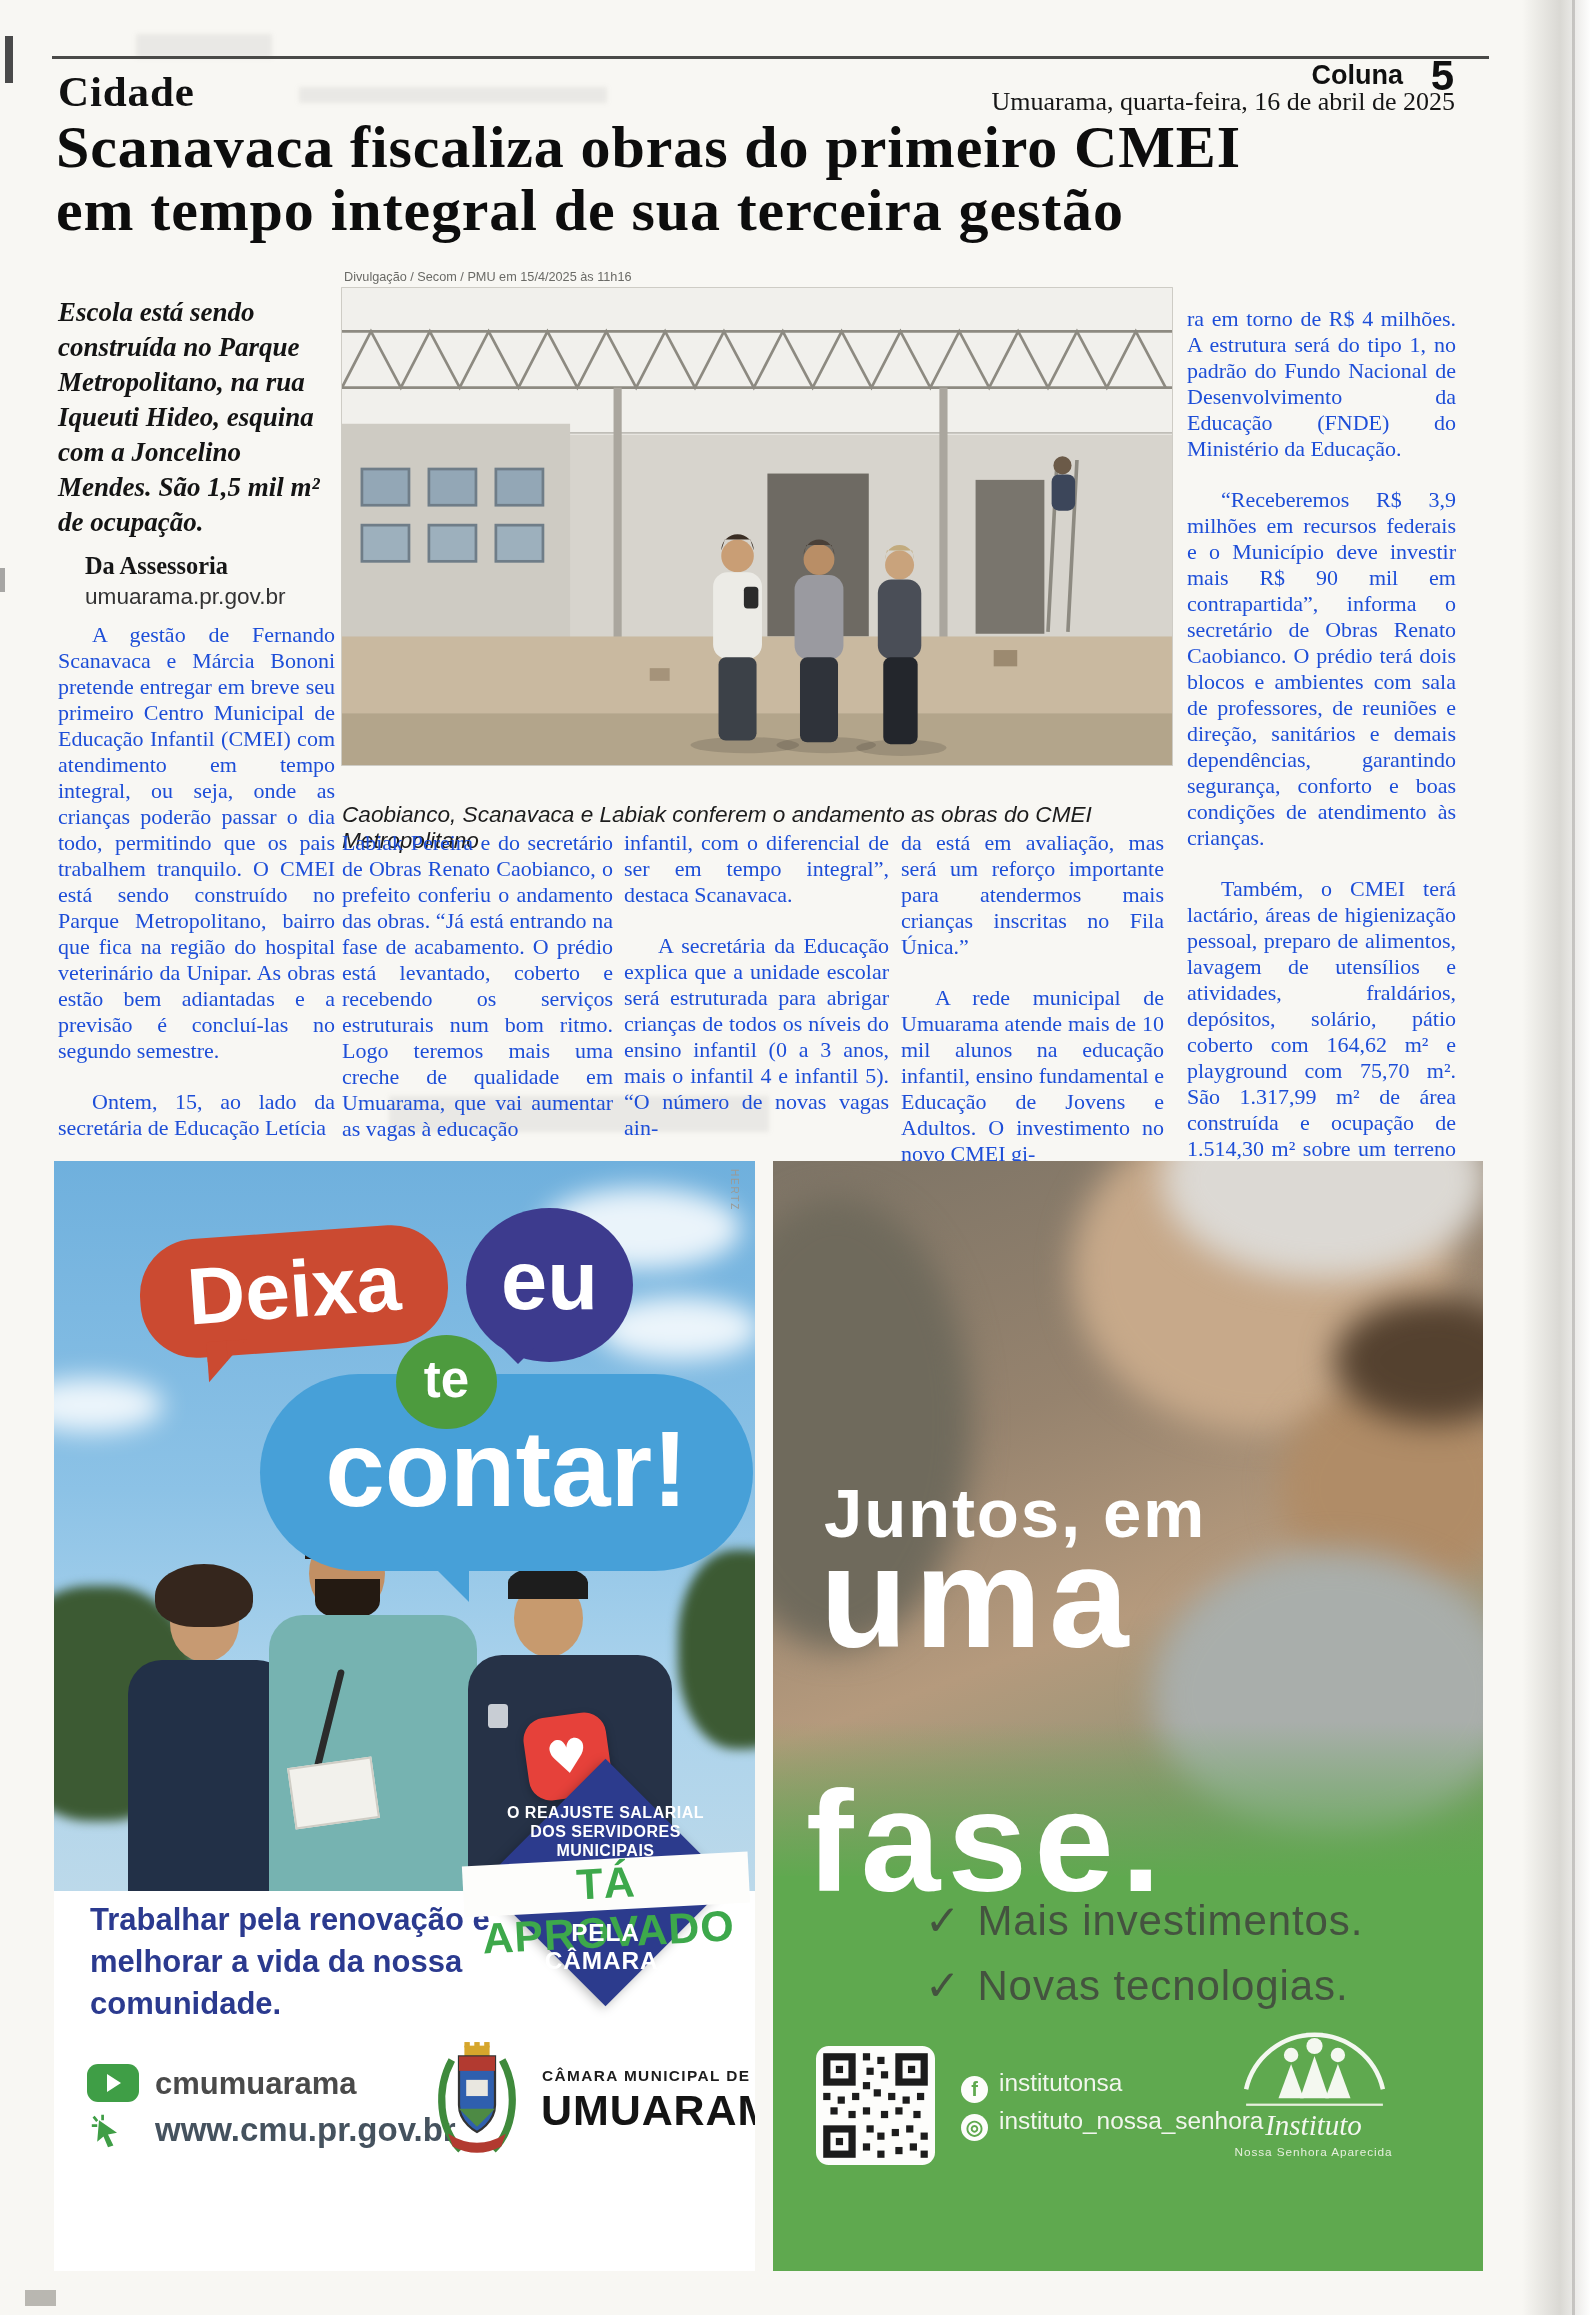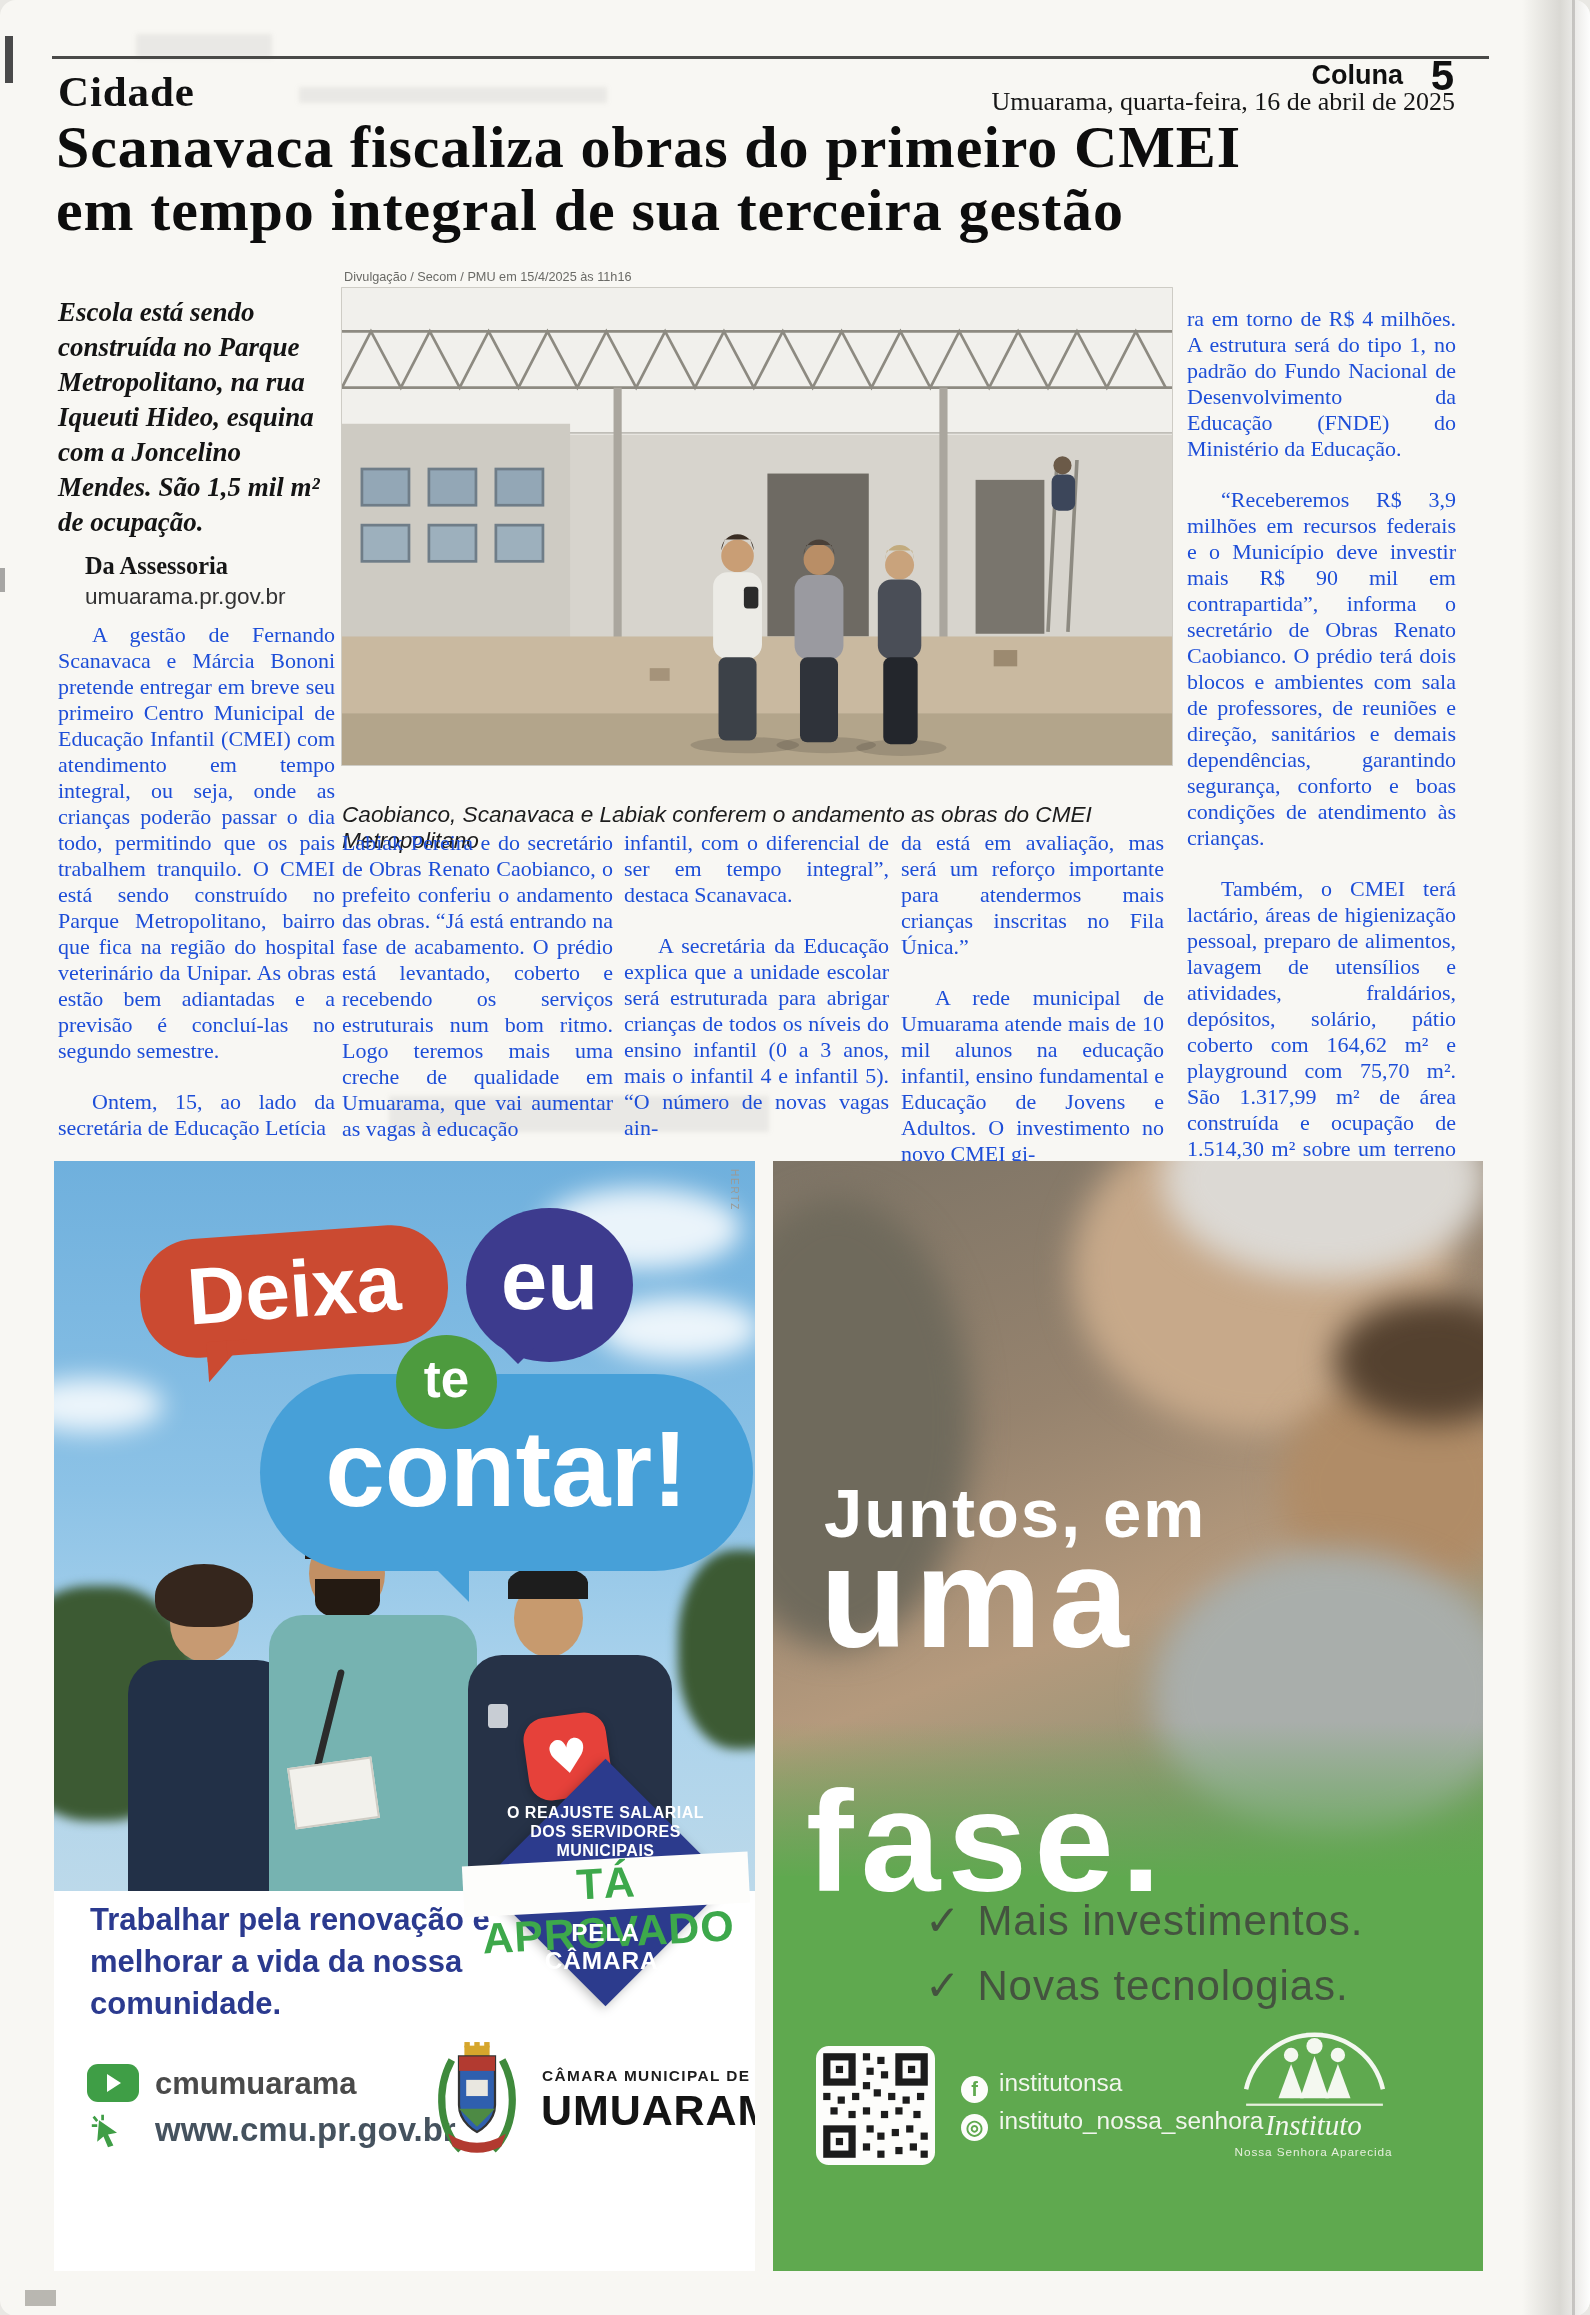--- a/index.html
+++ b/index.html
@@ -1,17 +1,17 @@
 <!DOCTYPE html>
 <html style="font-size:14.5px"><head>
 <meta charset="utf-8">
 <style>
   html,body{margin:0;padding:0;background:#e9e8e4;}
   #page{position:relative;width:1590px;height:2316px;background:#f8f7f3;overflow:hidden;
-        font-family:"Liberation Serif",serif;color:#1b1b1b;border-radius:16px;}
+        font-family:"Liberation Serif",serif;color:#1b1b1b;}
   .abs{position:absolute;}
   
   .rule{left:52px;top:56px;width:1437px;height:2.7px;background:#4a4a48;}
   .section-title{left:58px;top:67px;font-size:43px;font-weight:bold;letter-spacing:0.9px;color:#111;}
   .page-label{left:1257px;top:60px;width:197px;text-align:right;font-family:"Liberation Sans",sans-serif;}
   .page-label .lbl{font-size:27px;font-weight:bold;color:#101010;vertical-align:top;}
   .page-label .num{font-size:42px;font-weight:bold;color:#101010;margin-left:23.5px;line-height:31px;}
   .date-line{left:905px;top:87px;width:550px;text-align:right;font-size:26px;color:#161616;}
   
   .headline{left:56px;top:116px;width:1420px;line-height:1.05;font-weight:bold;color:#0d0d0d;}

